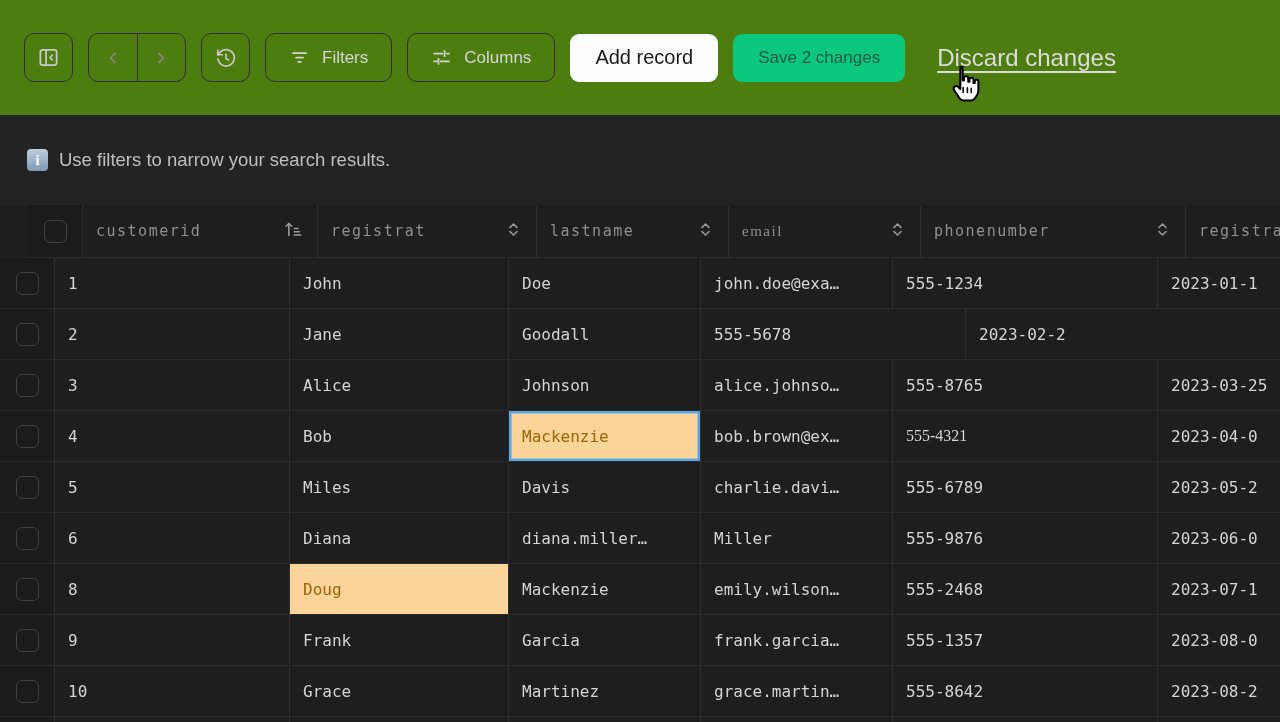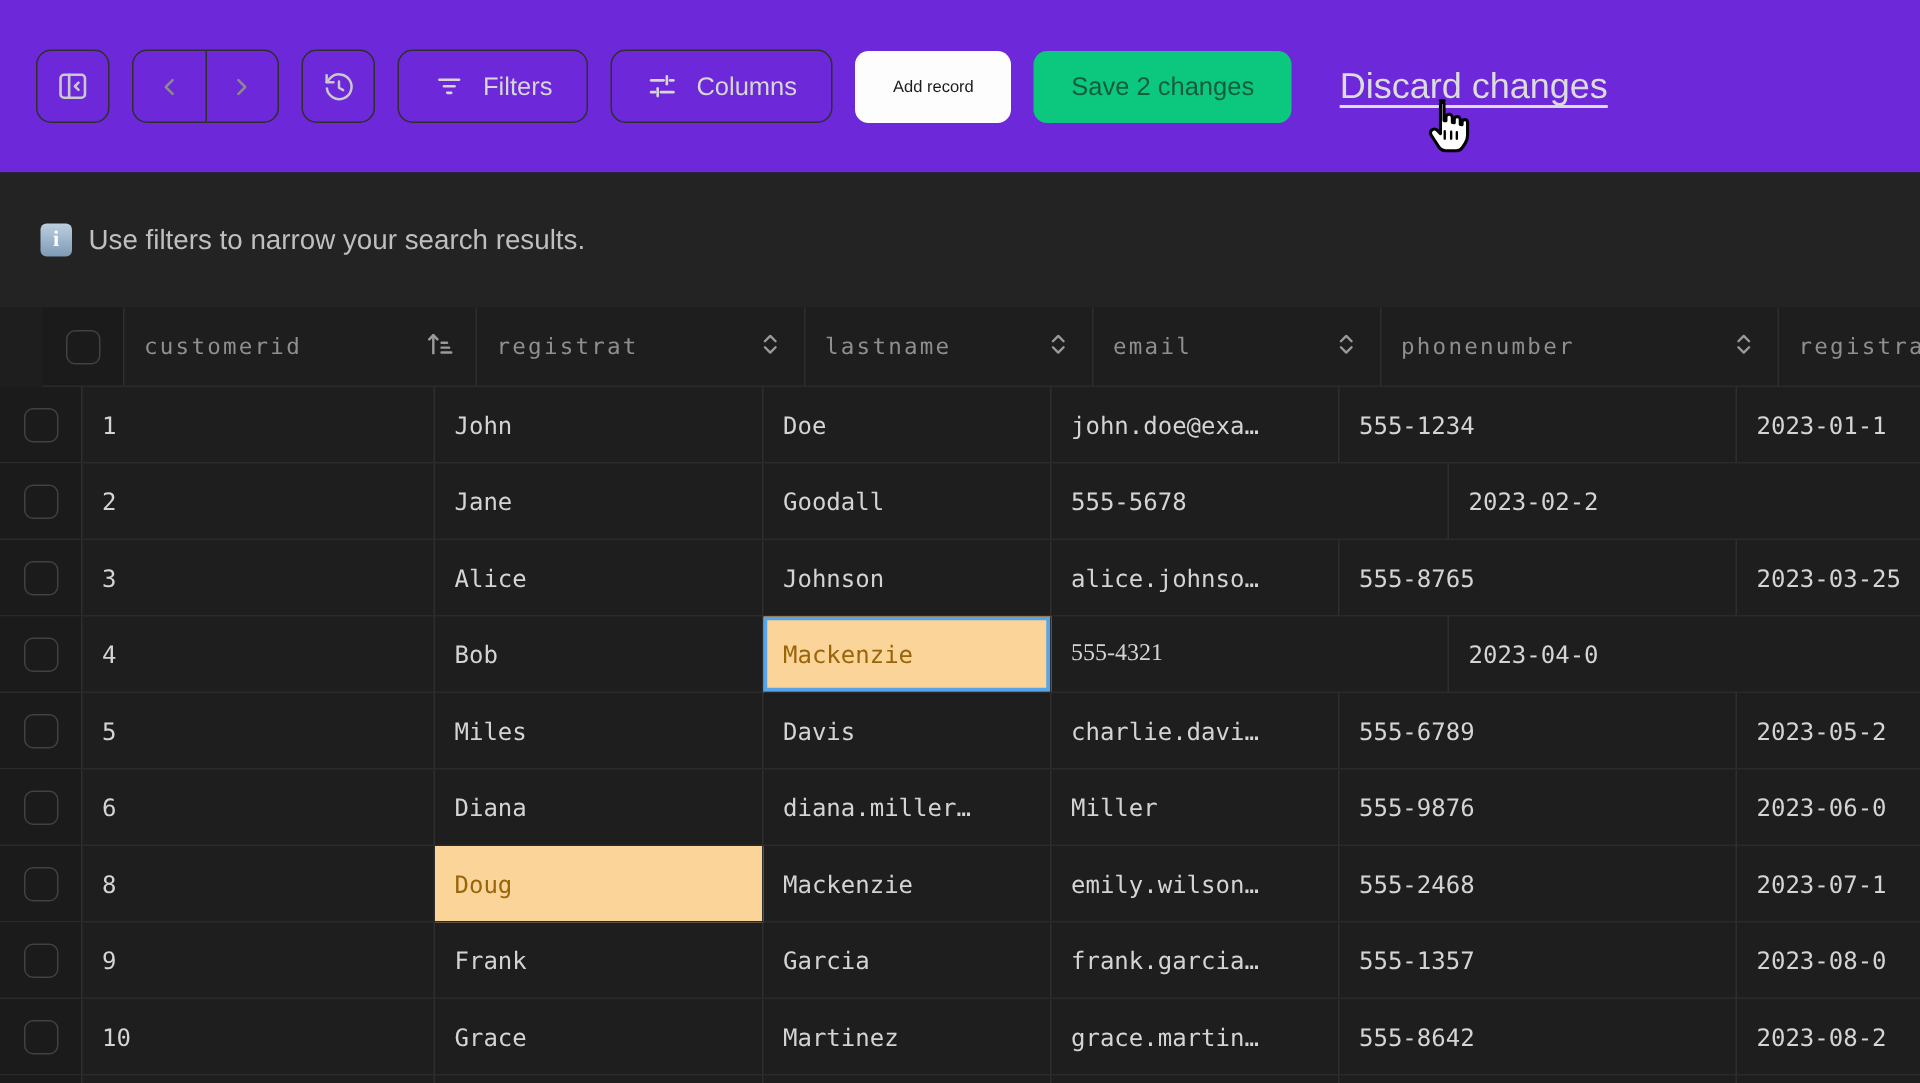--- a/index.html
+++ b/index.html
@@ -1,33 +1,33 @@
 <!DOCTYPE html>
 <html><head>
 <meta charset="utf-8">
 <style>
   html,body{margin:0;padding:0;width:1280px;height:722px;overflow:hidden;
     background:#1e1e1e;font-family:"Liberation Sans",sans-serif;}
   *{box-sizing:border-box;}
 
   
-  .toolbar{height:115px;background:#6d28d9;display:flex;align-items:center;
+  .toolbar{height:115px;background:#4d7c0f;display:flex;align-items:center;
     padding:0 24px;gap:15px;}
   .icon-btn{width:49px;height:49px;border:1px solid #2f2f2f;border-radius:10px;
     background:transparent;display:flex;align-items:center;justify-content:center;
     color:#c9c9c9;cursor:pointer;flex:none;}
   .nav-group{display:flex;height:49px;width:98px;border:1px solid #2f2f2f;
     border-radius:10px;flex:none;overflow:hidden;}
   .nav-half{flex:1;display:flex;align-items:center;justify-content:center;color:#8a8a8a;}
   .nav-half:first-child{border-right:1px solid #2f2f2f;}
   .text-btn{height:49px;border:1px solid #2f2f2f;border-radius:10px;background:transparent;
     display:flex;align-items:center;gap:12px;padding:0 23px;color:#d6d6d6;
     font-size:17px;cursor:pointer;flex:none;font-family:inherit;}
   .btn-white{height:48px;border:none;border-radius:9px;background:#fdfdfd;color:#1a1a1a;
-    font-size:11px;font-weight:500;padding:0 25px;cursor:pointer;flex:none;font-family:inherit;}
+    font-size:20px;font-weight:500;padding:0 25px;cursor:pointer;flex:none;font-family:inherit;}
   .btn-green{height:48px;border:none;border-radius:9px;background:#0cc87e;color:#135c40;
     font-size:17px;font-weight:500;padding:0 25px;cursor:pointer;flex:none;font-family:inherit;}
   .link-btn{background:none;border:none;color:#dcdcdc;font-size:24px;cursor:pointer;
     text-decoration:underline;text-underline-offset:5px;text-decoration-thickness:1.5px;
     margin-left:17px;padding:0;flex:none;font-family:inherit;}
   .icon-btn svg,.nav-half svg,.text-btn svg{display:block;}
 
   
   .banner{height:90px;background:#232323;display:flex;align-items:center;
     padding:0 27px;gap:11px;font-size:18.5px;color:#bfbfbf;}
@@ -153,21 +153,21 @@
             <path d="m7.5 14.5 4.5 4.5 4.5-4.5"></path>
           </svg></div>
       </div>
       <div class="td th" style="width: 192px;">
         <div class="th-label">lastname</div>
         <div class="sort-ic"><svg width="19" height="19" viewBox="0 0 24 24" fill="none" stroke="currentColor" stroke-width="2" stroke-linecap="round" stroke-linejoin="round">
             <path d="m7.5 9.5 4.5-4.5 4.5 4.5"></path>
             <path d="m7.5 14.5 4.5 4.5 4.5-4.5"></path>
           </svg></div>
       </div>
-      <div class="td th" style="width: 192px;">
+      <div class="td th" style="width: 192px; font-family: Liberation Serif, serif;">
         <div class="th-label">email</div>
         <div class="sort-ic"><svg width="19" height="19" viewBox="0 0 24 24" fill="none" stroke="currentColor" stroke-width="2" stroke-linecap="round" stroke-linejoin="round">
             <path d="m7.5 9.5 4.5-4.5 4.5 4.5"></path>
             <path d="m7.5 14.5 4.5 4.5 4.5-4.5"></path>
           </svg></div>
       </div>
       <div class="td th" style="width: 265px;">
         <div class="th-label">phonenumber</div>
         <div class="sort-ic"><svg width="19" height="19" viewBox="0 0 24 24" fill="none" stroke="currentColor" stroke-width="2" stroke-linecap="round" stroke-linejoin="round">
             <path d="m7.5 9.5 4.5-4.5 4.5 4.5"></path>
@@ -210,20 +210,21 @@
       <div class="td" style="width: 265px;">555-8765</div>
       <div class="td last">2023-03-25</div>
     </div>
     <div class="tr">
       <div class="td check" style="width: 55px;">
         <div class="checkbox"></div>
       </div>
       <div class="td" style="width: 235px;">4</div>
       <div class="td" style="width: 219px;">Bob</div>
       <div class="td" style="width: 192px; background: rgb(251, 212, 154); color: rgb(154, 101, 8); box-shadow: rgb(88, 164, 232) 0px 0px 0px 2.5px inset;">Mackenzie</div>
+      <div class="td" style="width: 192px;">bob.brown@ex…</div>
       <div class="td" style="width: 265px; font-family: Liberation Serif, serif;">555-4321</div>
       <div class="td last">2023-04-0</div>
     </div>
     <div class="tr">
       <div class="td check" style="width: 55px;">
         <div class="checkbox"></div>
       </div>
       <div class="td" style="width: 235px;">5</div>
       <div class="td" style="width: 219px;">Miles</div>
       <div class="td" style="width: 192px;">Davis</div>

